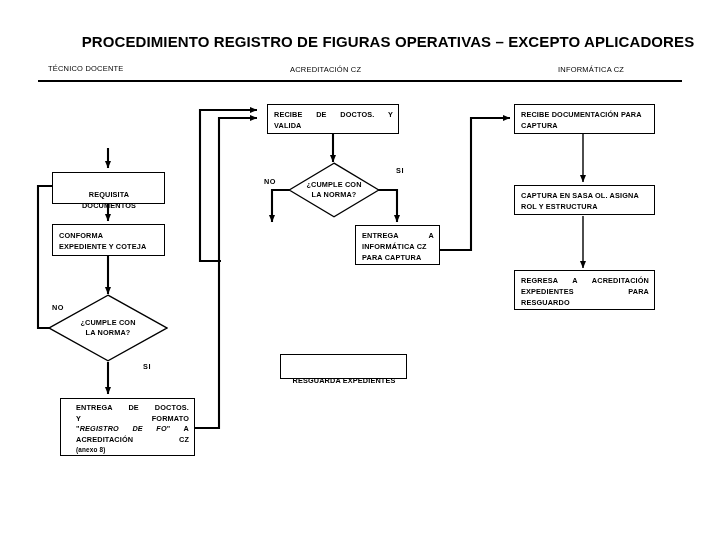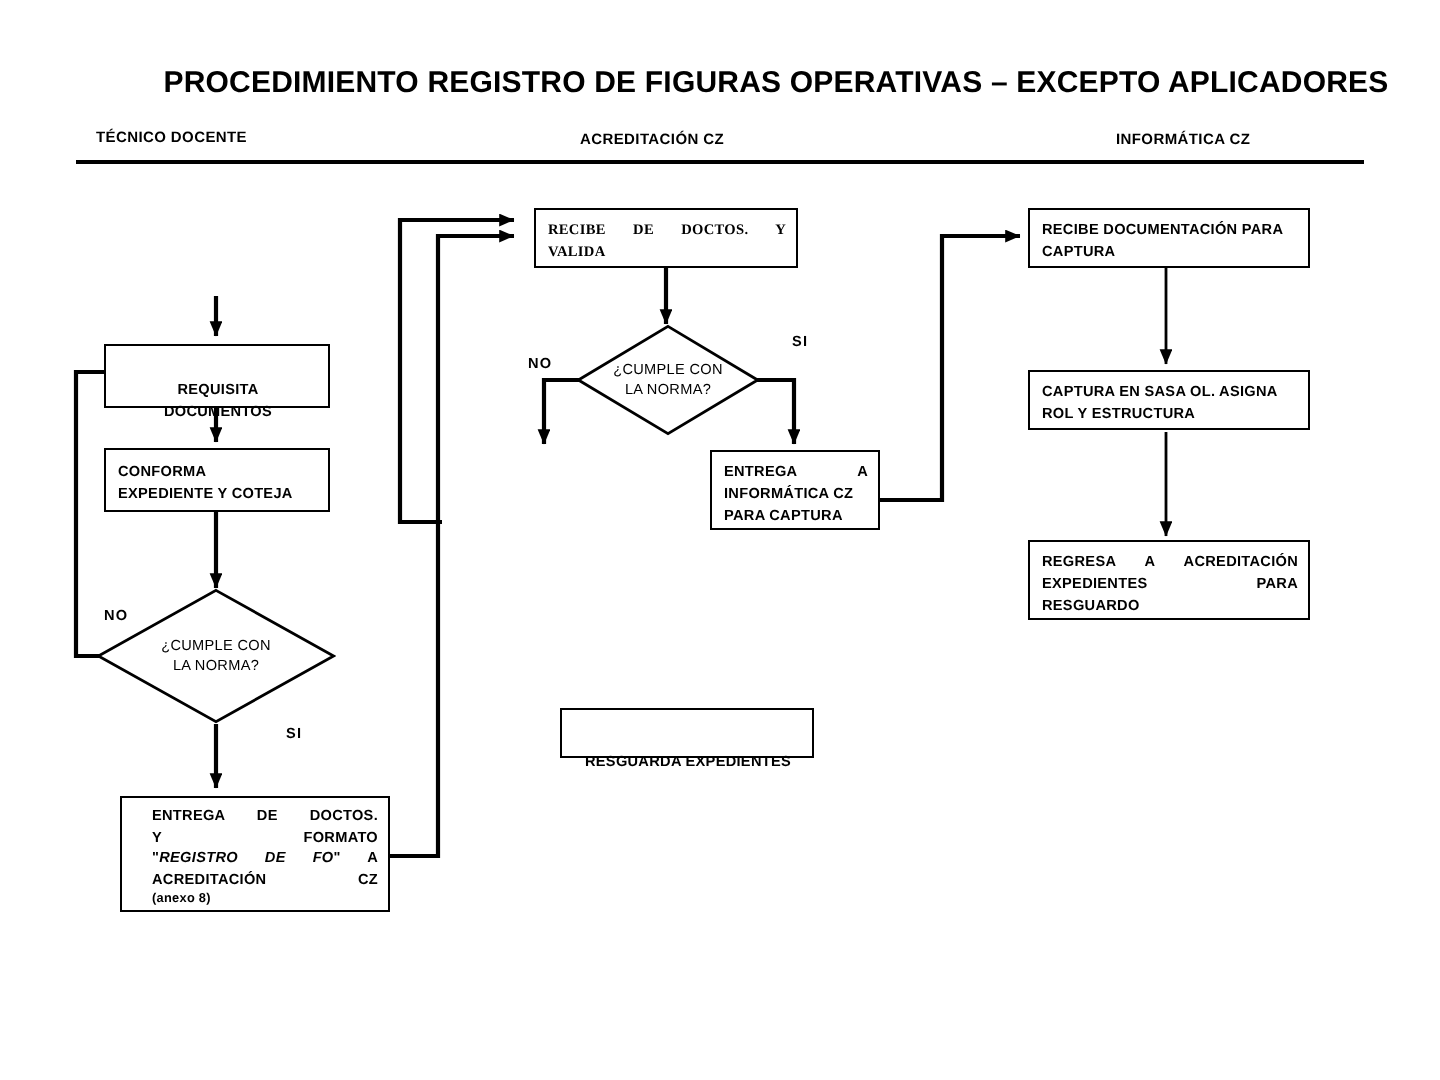--- a/index.html
+++ b/index.html
@@ -13,21 +13,21 @@
   .title{
     position:absolute;left:0;top:33px;width:720px;
     text-align:center;font-size:15px;font-weight:bold;
     letter-spacing:.1px;
     margin-left:28px;
   }
   .hrule{
     position:absolute;left:38px;top:80px;width:644px;height:2px;background:#000;
   }
   .colhead{
-    position:absolute;font-size:7.5px;font-weight:bold;letter-spacing:.2px;
+    position:absolute;font-size:7.5px;font-weight:normal;letter-spacing:.2px;
     white-space:nowrap;
   }
 
   .node{
     position:absolute;box-sizing:border-box;
     border:1.3px solid #000;background:#fff;
     font-size:7.3px;line-height:11px;font-weight:bold;
     letter-spacing:.15px;
     padding:4px 5px 3px 6px;
     text-align:justify;
@@ -39,21 +39,21 @@
   }
   .node i{font-style:italic;}
   .node.center{text-align:center;}
   .node.plain{text-align:left;}
 
   .diamond{position:absolute;}
   .diamond svg{position:absolute;left:0;top:0;}
   .diamond .dtext{
     position:absolute;left:0;top:0;width:100%;height:100%;
     display:flex;flex-direction:column;align-items:center;justify-content:center;
-    font-size:7.3px;line-height:10px;font-weight:normal;letter-spacing:.15px;
+    font-size:7.3px;line-height:10px;font-weight:bold;letter-spacing:.15px;
     text-align:center;
   }
 
   .lbl{
     position:absolute;font-size:7.3px;font-weight:bold;letter-spacing:.6px;
     white-space:nowrap;
   }
   svg.wires{position:absolute;left:0;top:0;width:720px;height:540px;pointer-events:none;}
 </style>
 </head>
@@ -130,21 +130,21 @@
   <div class="lbl" style="left:143px;top:362px;">SI</div>
 
   <div class="node" style="left:60px;top:398px;width:135px;height:58px;line-height:10.5px;padding-left:15px;">
     <span class="ln jf">ENTREGA DE DOCTOS.</span>
     <span class="ln jf">Y                FORMATO</span>
     <span class="ln jf"><span>"</span><i>REGISTRO DE FO</i><span>"  A</span></span>
     <span class="ln jf">ACREDITACIÓN          CZ</span>
     <span class="ln" style="font-size:6.4px;">(anexo 8)</span>
   </div>
 
-  <div class="node" style="left:267px;top:104px;width:132px;height:30px;font-family:Liberation Serif, serif;">
+  <div class="node" style="left:267px;top:104px;width:132px;height:30px;">
     <span class="ln jf">RECIBE  DE  DOCTOS.  Y</span>
     <span class="ln">VALIDA</span>
   </div>
 
   <div class="diamond" style="left:288px;top:162px;width:92px;height:56px;">
     <svg width="92" height="56" viewBox="0 0 92 56">
       <polygon points="46,1.2 90.8,28 46,54.8 1.2,28" fill="#fff" stroke="#000" stroke-width="1.4"></polygon>
     </svg>
     <div class="dtext">
       <span>¿CUMPLE CON</span>

